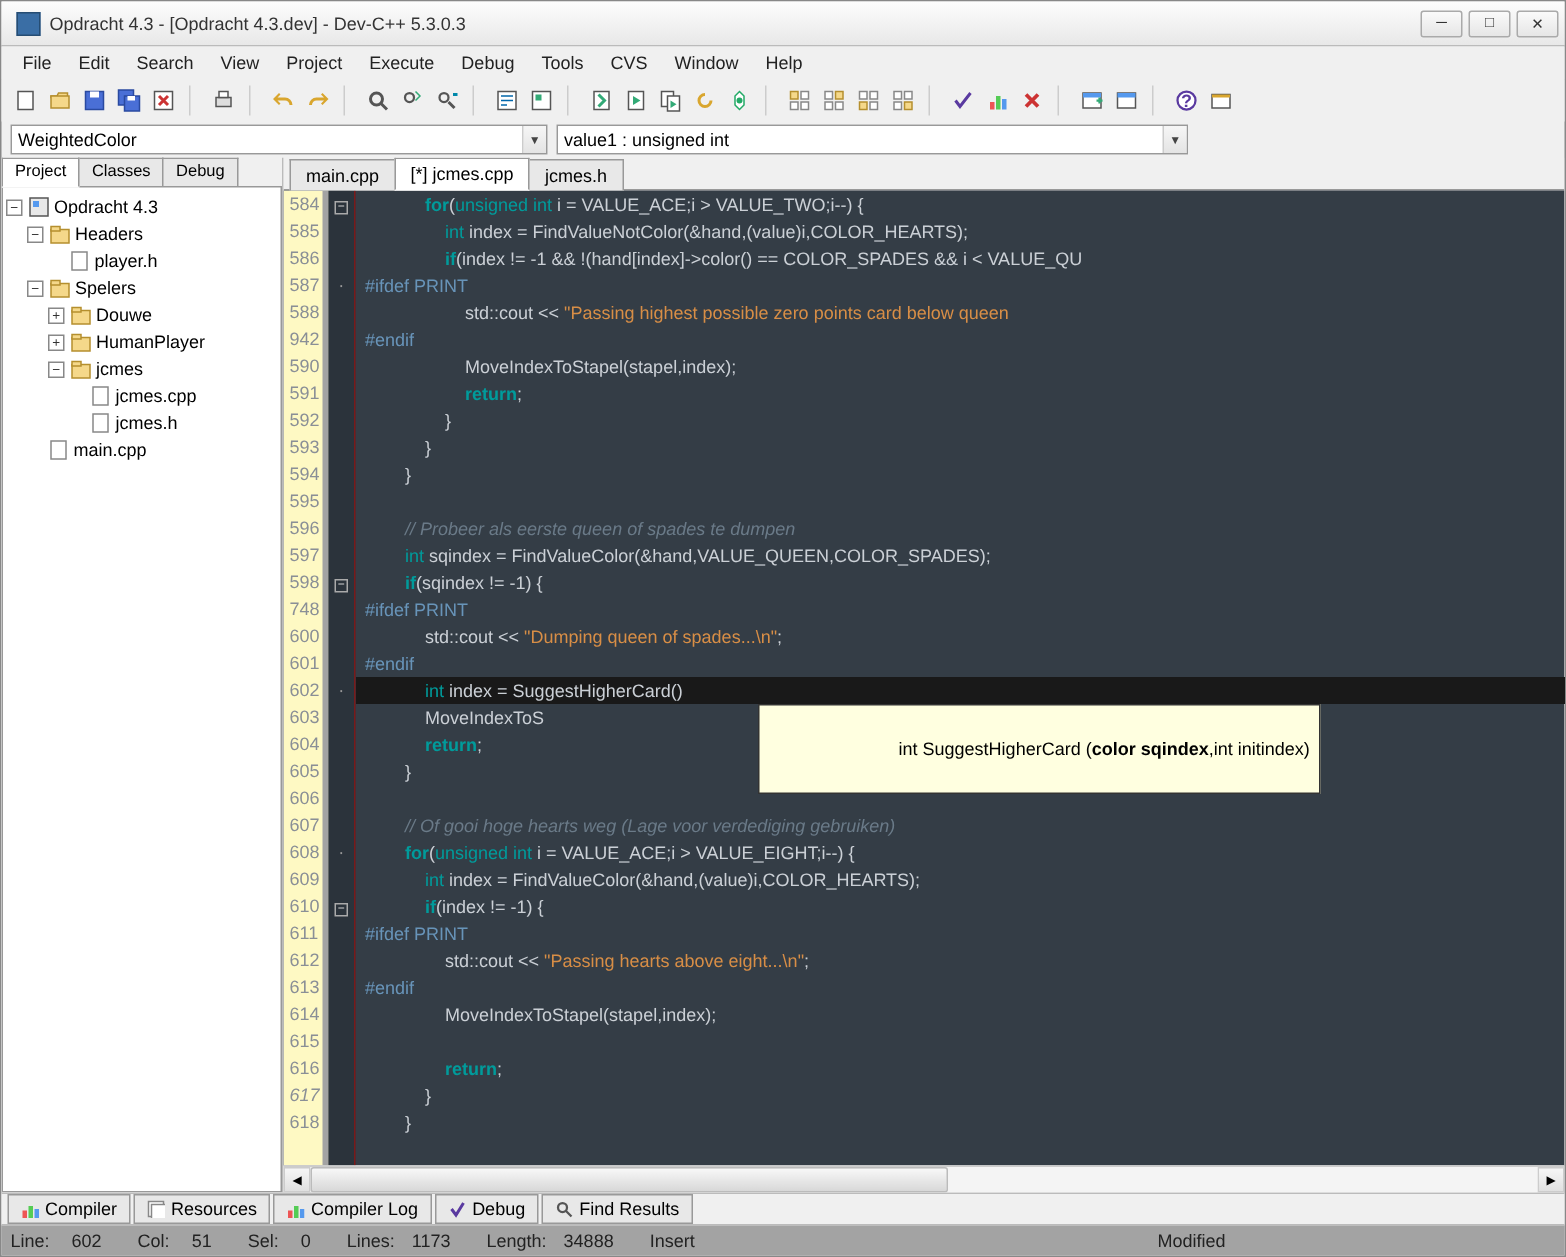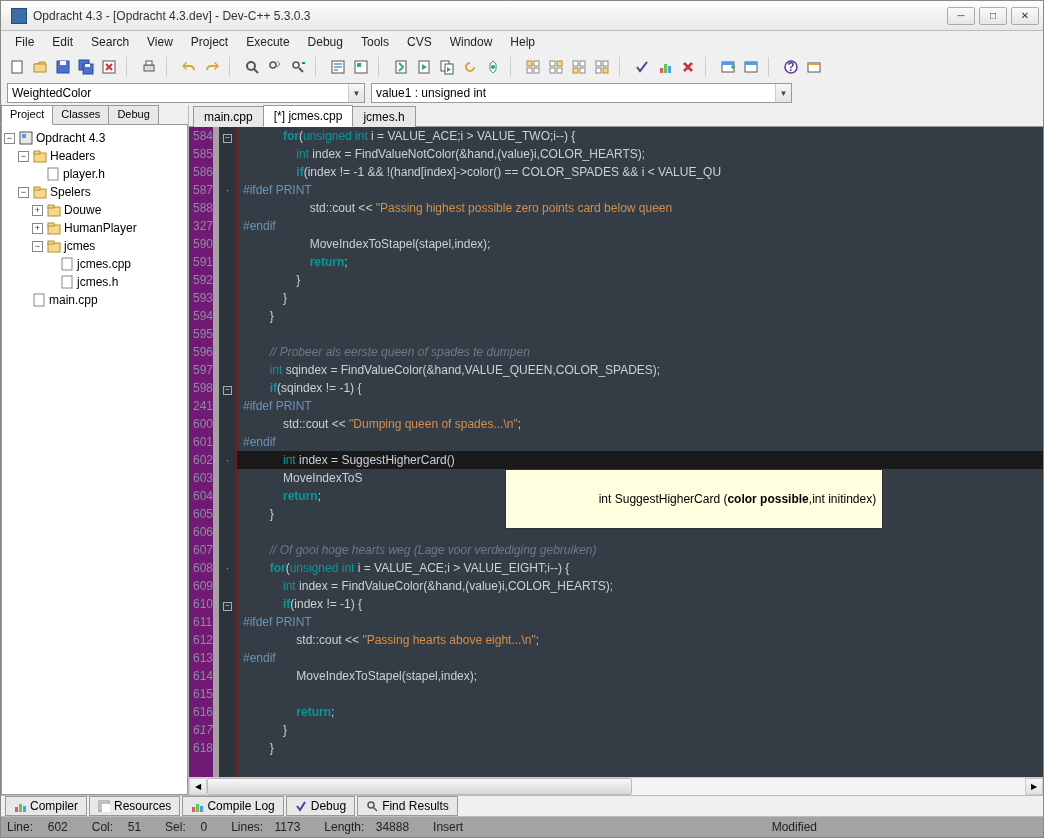--- a/index.html
+++ b/index.html
@@ -37,21 +37,21 @@
 .tree-node .icon { width:14px; height:14px; margin-right:3px; }
 .fold-icon { fill:#f5d88a; stroke:#b58f2e; }
 .file-icon { fill:#fff; stroke:#888; }
 
 .editor-panel { flex:1; display:flex; flex-direction:column; overflow:hidden; }
 .editor-tabs { height: 22px; display:flex; align-items:flex-end; padding-left: 4px; border-bottom: 1px solid #999; background:#f0f0f0; }
 .editor-tabs .etab { padding: 3px 10px; border:1px solid #999; border-bottom:none; margin-right:-1px; background:#e8e8e8; font-size:12px; position:relative; top:1px; }
 .editor-tabs .etab.active { background:#fff; border-bottom:1px solid #fff; z-index:2; }
 
 .editor-wrap { flex:1; display:flex; overflow:hidden; background:#343d46; }
-.gutter { width: 30px; background:#701a75; color:#8a8f96; text-align:right; padding: 0 4px; font-family: Consolas, "Courier New", monospace; font-size: 13px; line-height:18px; user-select:none; border-right: 6px solid #a3a3a3; }
+.gutter { width: 30px; background:#fef9c3; color:#8a8f96; text-align:right; padding: 0 4px; font-family: Consolas, "Courier New", monospace; font-size: 13px; line-height:18px; user-select:none; border-right: 4px solid #a3a3a3; }
 .fold-col { width: 18px; background:#2b333b; border-right: 1px solid #7a1a1a; font-family: monospace; font-size:10px; line-height:18px; color:#dcdcdc; text-align:center; }
 .fold-col .fm { width:9px; height:9px; border:1px solid #aaa; display:inline-flex; align-items:center; justify-content:center; background:#2b333b; font-size:8px; }
 .code { flex:1; color:#cbd0d6; font-family: Consolas, "Courier New", monospace; font-size:13px; line-height:18px; white-space: pre; overflow:auto; position:relative; }
 .code-inner { position:relative; }
 .hl-current { position:absolute; left:0; right:0; height:18px; background:#191919; }
 .tok-k { color:#009b9b; font-weight:bold; }
 .tok-t { color:#009b9b; }
 .tok-s { color:#d88e46; }
 .tok-c { color:#6a7a88; font-style:italic; }
 .tok-pp { color:#6894b9; }
@@ -417,31 +417,31 @@
           <div class="etab active">[*] jcmes.cpp</div>
           <div class="etab">jcmes.h</div>
         </div>
       <div class="editor-wrap">
         <div class="gutter" id="gutter">
             <div style="height: 18px;">584</div>
             <div style="height: 18px;">585</div>
             <div style="height: 18px;">586</div>
             <div style="height: 18px;">587</div>
             <div style="height: 18px;">588</div>
-            <div style="height: 18px;">327</div>
+            <div style="height: 18px;">942</div>
             <div style="height: 18px;">590</div>
             <div style="height: 18px;">591</div>
             <div style="height: 18px;">592</div>
             <div style="height: 18px;">593</div>
             <div style="height: 18px;">594</div>
             <div style="height: 18px;">595</div>
             <div style="height: 18px;">596</div>
             <div style="height: 18px;">597</div>
             <div style="height: 18px;">598</div>
-            <div style="height: 18px;">241</div>
+            <div style="height: 18px;">748</div>
             <div style="height: 18px;">600</div>
             <div style="height: 18px;">601</div>
             <div style="height: 18px;">602</div>
             <div style="height: 18px;">603</div>
             <div style="height: 18px;">604</div>
             <div style="height: 18px;">605</div>
             <div style="height: 18px;">606</div>
             <div style="height: 18px;">607</div>
             <div style="height: 18px;">608</div>
             <div style="height: 18px;">609</div>
@@ -487,21 +487,21 @@
             <div style="height: 18px;"></div>
             <div style="height: 18px;"></div>
             <div style="height: 18px;"></div>
             <div style="height: 18px;"></div>
             <div style="height: 18px;"></div>
             <div style="height: 18px;"></div>
             <div style="height: 18px;"></div>
           </div>
         <div class="code" id="code"><div class="code-inner" id="code-inner"><span class="ln">            <span class="tok-k">for</span><span class="tok-n">(</span><span class="tok-t">unsigned int</span><span class="tok-n"> i = VALUE_ACE;i &gt; VALUE_TWO;i--) {</span></span><span class="ln">                <span class="tok-t">int</span><span class="tok-n"> index = FindValueNotColor(&amp;hand,(value)i,COLOR_HEARTS);</span></span><span class="ln">                <span class="tok-k">if</span><span class="tok-n">(index != </span><span class="tok-n">-1</span><span class="tok-n"> &amp;&amp; !(hand[index]-&gt;color() == COLOR_SPADES &amp;&amp; i &lt; VALUE_QU</span></span><span class="ln"><span class="tok-pp">#ifdef PRINT</span></span><span class="ln"><span class="tok-n">                    std::cout &lt;&lt; </span><span class="tok-s">"Passing highest possible zero points card below queen </span></span><span class="ln"><span class="tok-pp">#endif</span></span><span class="ln"><span class="tok-n">                    MoveIndexToStapel(stapel,index);</span></span><span class="ln">                    <span class="tok-k">return</span><span class="tok-n">;</span></span><span class="ln"><span class="tok-n">                }</span></span><span class="ln"><span class="tok-n">            }</span></span><span class="ln"><span class="tok-n">        }</span></span><span class="ln"></span><span class="ln">        <span class="tok-c">// Probeer als eerste queen of spades te dumpen</span></span><span class="ln">        <span class="tok-t">int</span><span class="tok-n"> sqindex = FindValueColor(&amp;hand,VALUE_QUEEN,COLOR_SPADES);</span></span><span class="ln">        <span class="tok-k">if</span><span class="tok-n">(sqindex != </span><span class="tok-n">-1</span><span class="tok-n">) {</span></span><span class="ln"><span class="tok-pp">#ifdef PRINT</span></span><span class="ln"><span class="tok-n">            std::cout &lt;&lt; </span><span class="tok-s">"Dumping queen of spades...\n"</span><span class="tok-n">;</span></span><span class="ln"><span class="tok-pp">#endif</span></span><div class="hl-current" style="top: 324px;"></div><span class="ln">            <span class="tok-t">int</span><span class="tok-n"> index = SuggestHigherCard</span><span class="tok-n">()</span></span><span class="ln"><span class="tok-n">            MoveIndexToS</span></span><span class="ln">            <span class="tok-k">return</span><span class="tok-n">;</span></span><span class="ln"><span class="tok-n">        }</span></span><span class="ln"></span><span class="ln">        <span class="tok-c">// Of gooi hoge hearts weg (Lage voor verdediging gebruiken)</span></span><span class="ln">        <span class="tok-k">for</span><span class="tok-n">(</span><span class="tok-t">unsigned int</span><span class="tok-n"> i = VALUE_ACE;i &gt; VALUE_EIGHT;i--) {</span></span><span class="ln">            <span class="tok-t">int</span><span class="tok-n"> index = FindValueColor(&amp;hand,(value)i,COLOR_HEARTS);</span></span><span class="ln">            <span class="tok-k">if</span><span class="tok-n">(index != </span><span class="tok-n">-1</span><span class="tok-n">) {</span></span><span class="ln"><span class="tok-pp">#ifdef PRINT</span></span><span class="ln"><span class="tok-n">                std::cout &lt;&lt; </span><span class="tok-s">"Passing hearts above eight...\n"</span><span class="tok-n">;</span></span><span class="ln"><span class="tok-pp">#endif</span></span><span class="ln"><span class="tok-n">                MoveIndexToStapel(stapel,index);</span></span><span class="ln"></span><span class="ln">                <span class="tok-k">return</span><span class="tok-n">;</span></span><span class="ln"><span class="tok-n">            }</span></span><span class="ln"><span class="tok-n">        }</span></span></div>
           <div class="hint-tooltip" style="top: 342px; left: 268px;">
-            <span>int SuggestHigherCard (</span><span class="hk"><span class="hb">color </span><span class="hb">possible</span></span><span>,int initindex)</span>
+            <span>int SuggestHigherCard (</span><span class="hk"><span class="hb">color </span><span class="hb">sqindex</span></span><span>,int initindex)</span>
           </div>
         </div>
       </div>
       <div class="hscroll-bar">
         <div class="btn">◀</div>
         <div class="track">
             <div class="thumb" style="width:52%"></div>
           </div>
         <div class="btn">▶</div>
       </div>
@@ -523,21 +523,21 @@
           <rect x="3" y="3" width="10" height="10" fill="#fff" stroke="#888"></rect>
         </svg>
         <span>Resources</span>
       </div>
       <div class="btab">
         <svg viewBox="0 0 12 12">
           <rect x="1" y="7" width="3" height="5" fill="#e55"></rect>
           <rect x="5" y="4" width="3" height="8" fill="#5c5"></rect>
           <rect x="9" y="6" width="3" height="6" fill="#59e"></rect>
         </svg>
-        <span>Compile Log</span>
+        <span>Compiler Log</span>
       </div>
       <div class="btab">
         <svg viewBox="0 0 12 12">
           <path d="M2 6l3 4 5-8" fill="none" stroke="#5a3aa0" stroke-width="2"></path>
         </svg>
         <span>Debug</span>
       </div>
       <div class="btab">
         <svg viewBox="0 0 12 12">
           <circle cx="5" cy="5" r="3" fill="none" stroke="#555" stroke-width="1.5"></circle>

